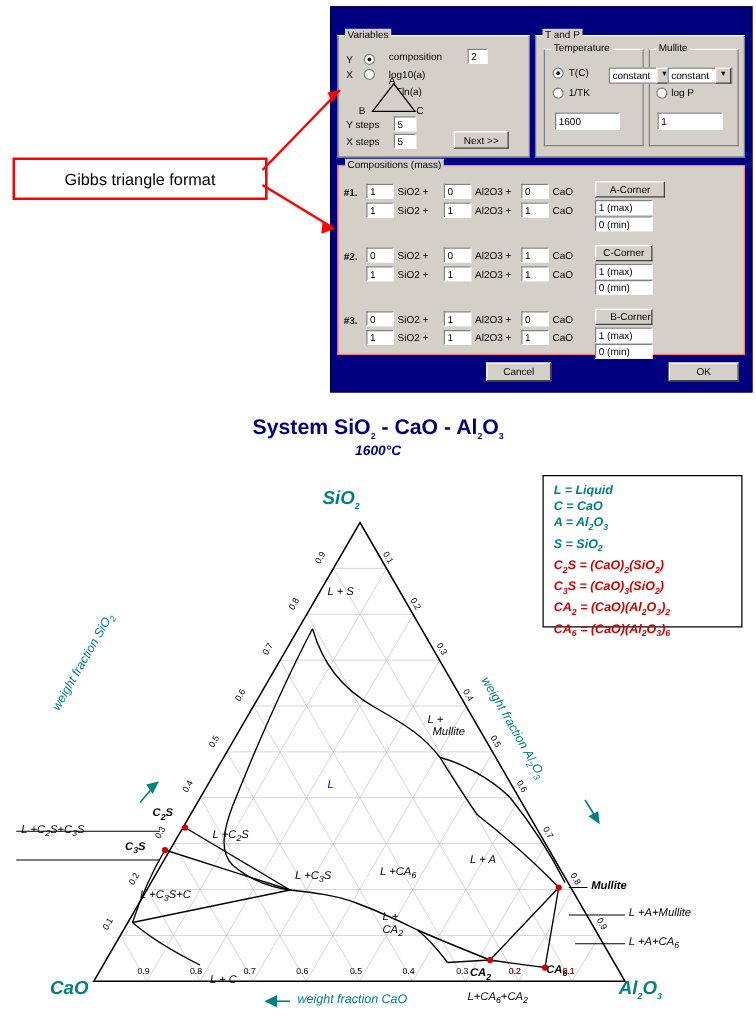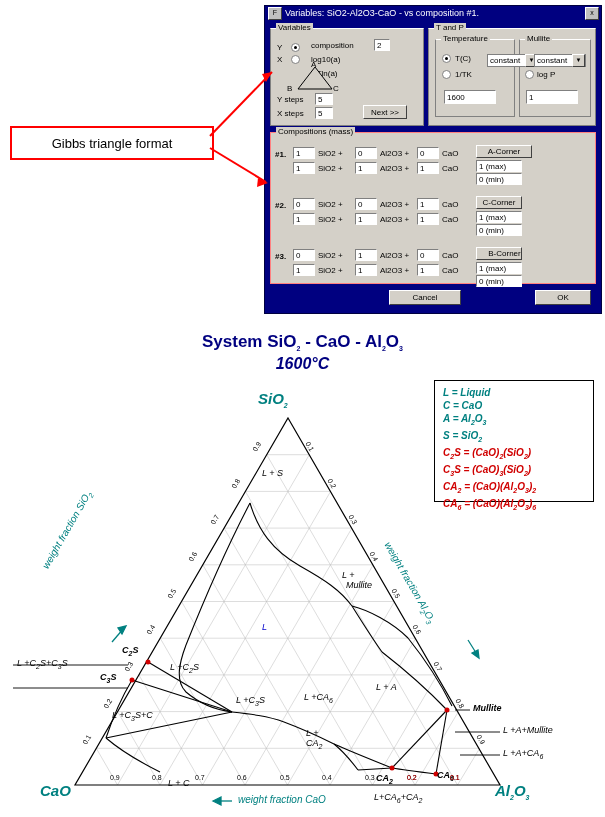--- a/index.html
+++ b/index.html
@@ -65,46 +65,41 @@
     border:2px solid #ff0000;background:#ffffff;display:flex;align-items:center;
     justify-content:center;font-size:13px;color:#000;
   }
   
   #title{
     position:absolute;top:332px;left:0;width:605px;text-align:center;
     color:#000080;font-weight:bold;font-size:17px;
   }
   #subtitle{
     position:absolute;top:355px;left:0;width:605px;text-align:center;
-    color:#000080;font-weight:bold;font-style:italic;font-size:16px;
+    color:#000080;font-weight:bold;font-style:italic;font-size:11px;
   }
   #legend{
     position:absolute;left:434px;top:380px;width:160px;height:122px;
     border:1px solid #000;background:#fff;font-size:10px;font-style:italic;
     font-weight:bold;padding:5px 0 0 8px;box-sizing:border-box;line-height:13px;
   }
   .lg-teal{color:#008080;}
   .lg-red{color:#d00000;}
   sub{font-size:7px;}
   #diagram{position:absolute;left:0;top:370px;width:605px;height:447px;}
   .red{color:#d00000;}
   .dlabel{position:absolute;font-size:9px;font-style:italic;color:#000;white-space:nowrap;}
   .corner{position:absolute;font-weight:bold;font-style:italic;font-size:15px;color:#008080;}
   .axlabel{position:absolute;font-size:10px;font-style:italic;color:#008080;}
   .tick{position:absolute;font-size:7px;color:#000;}
 </style>
 </head>
 <body>
 
 <div id="dialog">
-  <div id="titlebar">
-    <span class="tbtn">F</span>
-    <span class="ttl" style="margin-left:3px;">Variables:   SiO2-Al2O3-CaO  - vs composition #1.</span>
-    <span class="tbtn">x</span>
-  </div>
 
   <div class="grp" style="left:5px;top:22px;width:152px;height:96px;">
     <span class="grplbl">Variables</span>
     <span class="lbl" style="position:absolute;left:6px;top:14px;">Y</span>
     <span class="rad on" style="position:absolute;left:20px;top:14px;"></span>
     <span class="lbl" style="position:absolute;left:6px;top:26px;">X</span>
     <span class="rad" style="position:absolute;left:20px;top:26px;"></span>
 
     <span class="lbl" style="position:absolute;left:40px;top:12px;">composition</span>
     <span class="fld" style="position:absolute;left:103px;top:10px;width:16px;">2</span>
@@ -210,21 +205,21 @@
     <span class="fld" style="position:absolute;left:84px;top:131px;width:22px;">1</span>
     <span class="lbl" style="position:absolute;left:109px;top:133px;">Al2O3 +</span>
     <span class="fld" style="position:absolute;left:146px;top:131px;width:22px;">1</span>
     <span class="lbl" style="position:absolute;left:171px;top:133px;">CaO</span>
 
     <span class="btn" style="position:absolute;left:205px;top:114px;width:46px;height:13px;line-height:12px;padding-left:11px;">B-Corner</span>
     <span class="fld" style="position:absolute;left:205px;top:129px;width:46px;">1 (max)</span>
     <span class="fld" style="position:absolute;left:205px;top:142px;width:46px;">0 (min)</span>
   </div>
 
-  <span class="btn" style="position:absolute;left:124px;top:284px;width:72px;height:15px;line-height:14px;">Cancel</span>
+  <span class="btn" style="position:absolute;left:124px;top:284px;width:52px;height:15px;line-height:14px;">Cancel</span>
   <span class="btn" style="position:absolute;left:270px;top:284px;width:56px;height:15px;line-height:14px;">OK</span>
 </div>
 
 <div id="callout">
   <span>Gibbs triangle format</span>
 </div>
 <svg style="position:absolute;left:0;top:0;width:605px;height:330px;pointer-events:none;">
   <line x1="210" y1="136" x2="272" y2="72" stroke="#ff0000" stroke-width="2"></line>
   <polygon points="272,72 262,74 266,82" fill="#ff0000"></polygon>
   <line x1="210" y1="148" x2="266" y2="182" stroke="#ff0000" stroke-width="2"></line>

